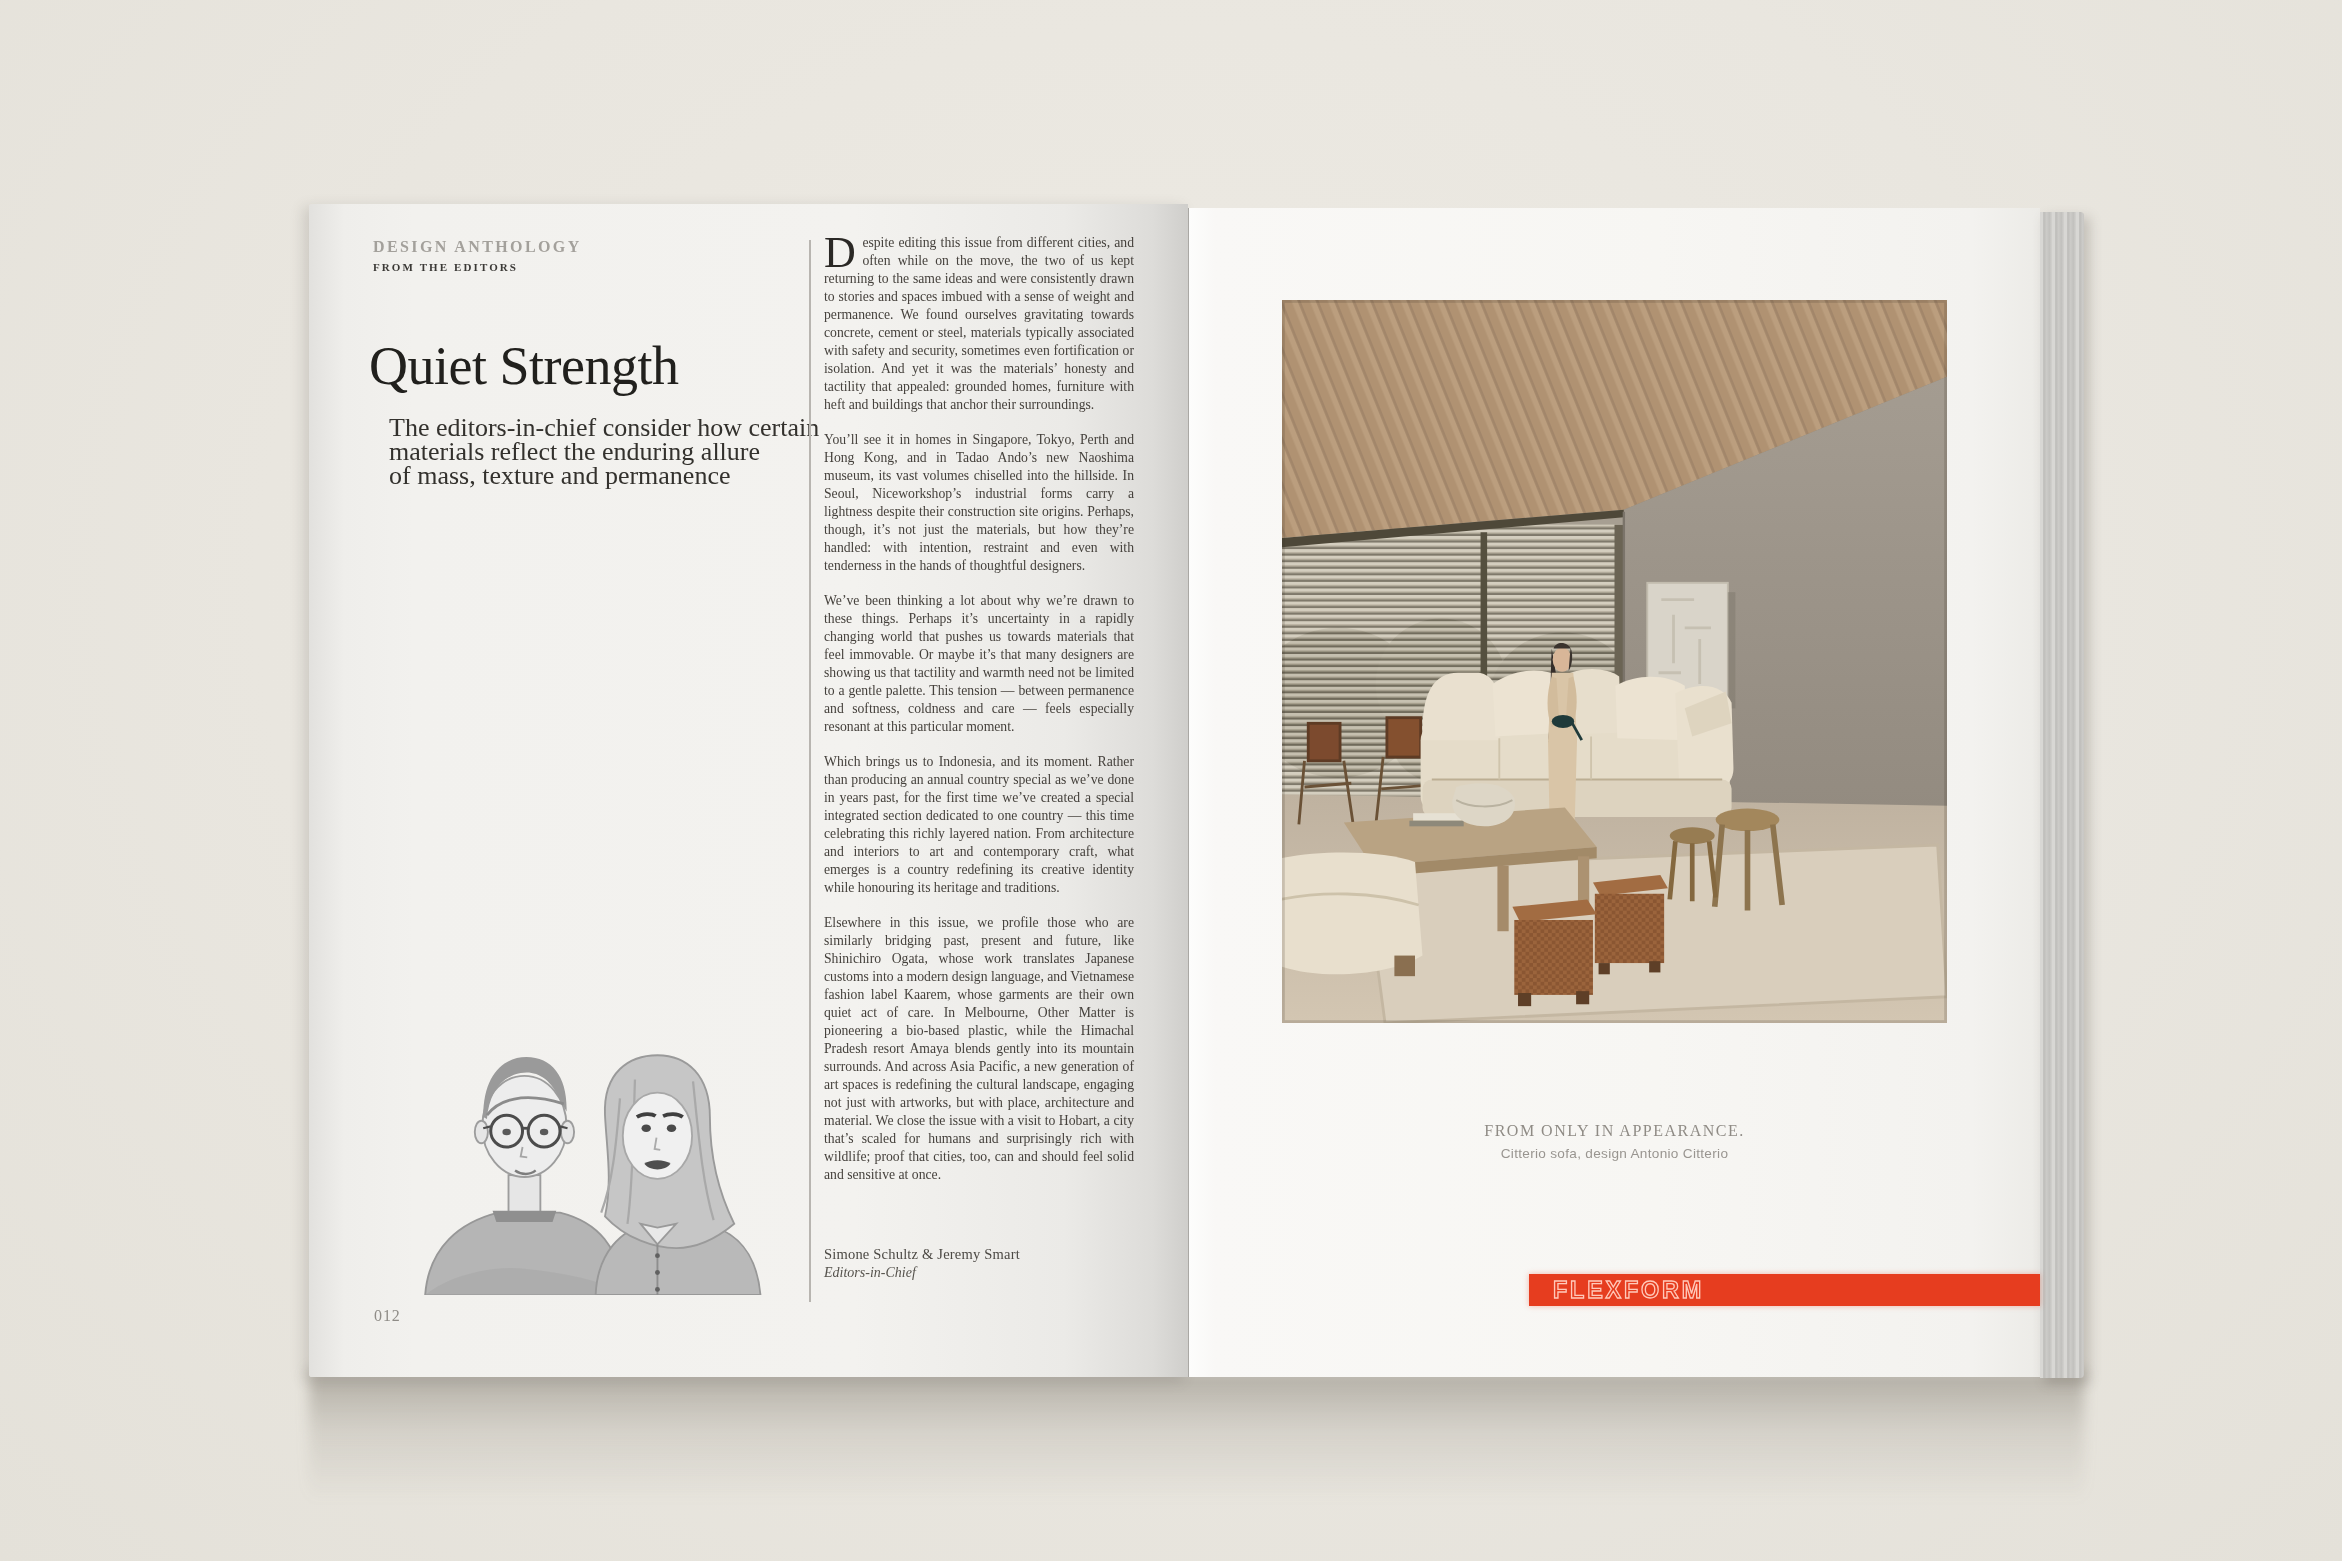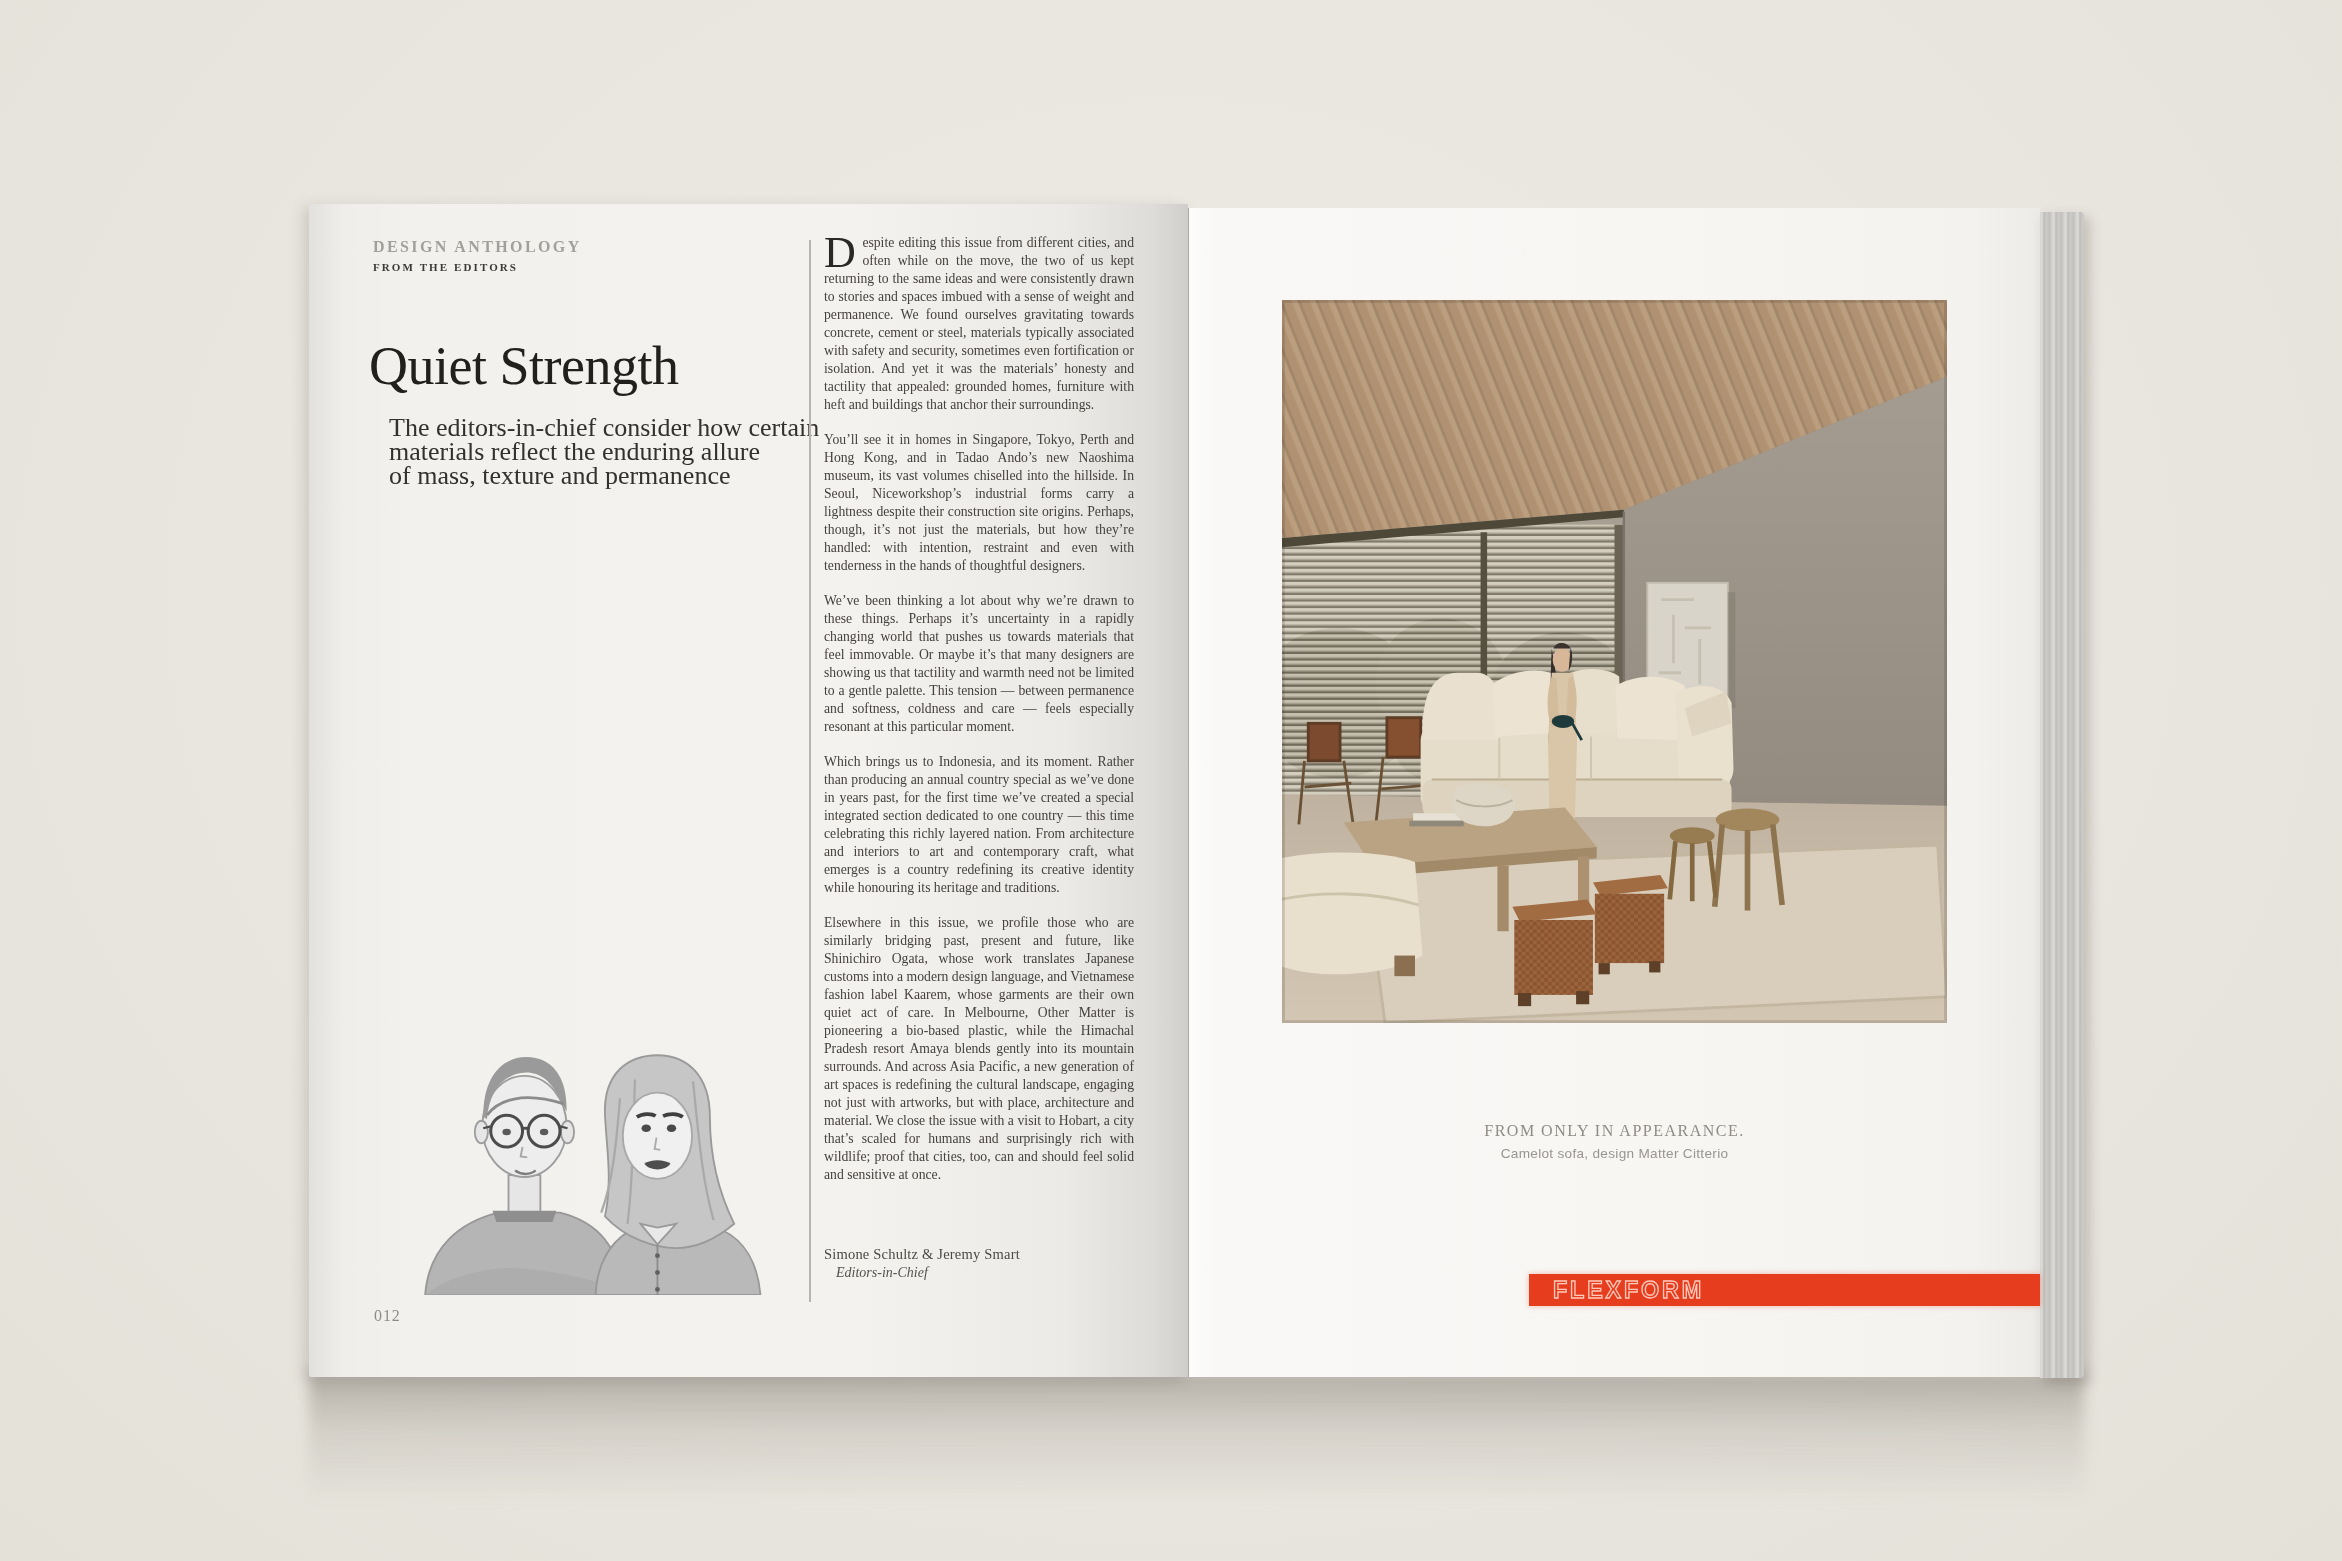--- a/index.html
+++ b/index.html
@@ -60,21 +60,21 @@
     font-size:13.7px; line-height:18px; color:#45413c;
     text-align:justify;
   }
   .body-col p { margin-bottom:17px; }
   .dropcap {
     float:left; font-size:44px; line-height:34px; padding:1.9px 6.6px 0 0;
     color:#2a2825; font-weight:500;
   }
   .signature { position:absolute; left:824px; top:1246px; z-index:3; color:#4c4944; }
   .sig-names { font-size:14.5px; letter-spacing:0.2px; }
-  .sig-role { font-size:14px; font-style:italic; margin-top:1.9px; color:#55524c;margin-left:12px; }
+  .sig-role { font-size:14px; font-style:italic; margin-top:1.9px; color:#55524c; }
   .folio { position:absolute; left:374px; top:1307px; z-index:3; font-size:16px; color:#8f8c87; letter-spacing:0.9px; }
 
   .editors-illustration { position:absolute; left:412px; top:1014px; width:356px; height:281px; z-index:3; }
 
   
   .photo-frame { position:absolute; left:1282px; top:300px; width:665px; height:723px; z-index:3; overflow:hidden; }
   .photo-frame svg { display:block; width:665px; height:723px; }
 
   .photo-caption { position:absolute; left:1282px; top:1122px; width:665px; text-align:center; z-index:3; }
   .caption-1 { font-size:16px; letter-spacing:1.5px; color:#8f8b85; }
@@ -301,21 +301,21 @@
         <ellipse cx="438" cy="572" rx="24" ry="9" fill="#977c52"></ellipse>
         <path d="M420,578 L414,640 M438,580 L438,642 M456,578 L463,638" stroke="#84683f" stroke-width="5" fill="none"></path>
       </g>
 
       <rect x="0" y="0" width="710" height="772" fill="none" stroke="rgba(60,50,40,0.18)" stroke-width="6"></rect>
     </svg>
   </div>
 
   <div class="photo-caption">
     <div class="caption-1">FROM ONLY IN APPEARANCE.</div>
-    <div class="caption-2">Camelot sofa, design Matter Citterio</div>
+    <div class="caption-2">Citterio sofa, design Antonio Citterio</div>
   </div>
 
   <div class="brand-bar" style="background: rgb(230, 61, 31);">
     <span class="brand-text">FLEXFORM</span>
   </div>
 
 </div>
 
 
 </body></html>

